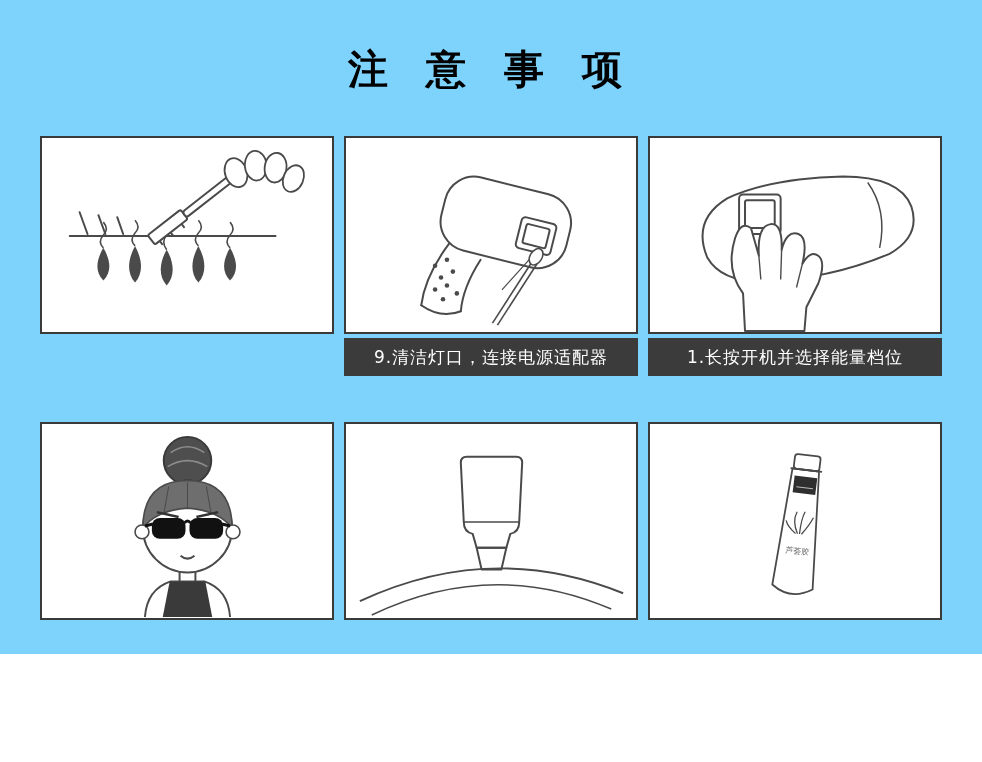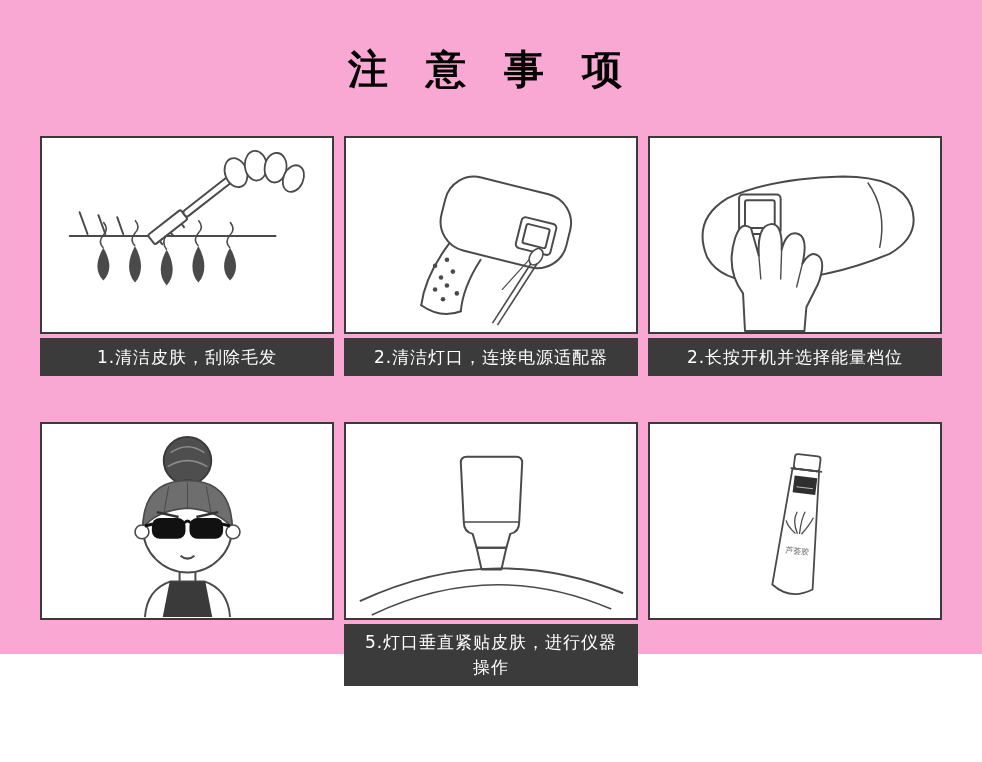--- a/index.html
+++ b/index.html
@@ -1,21 +1,21 @@
 <!DOCTYPE html>
 <html><head>
 <meta charset="utf-8">
 <style>
   * { margin:0; padding:0; box-sizing:border-box; }
   html,body { background:#ffffff; }
   body {
     width:982px; height:762px; overflow:hidden;
     font-family:"DejaVu Sans","Liberation Sans",sans-serif;
   }
-  .page { width:982px; height:654px; padding:46px 40px 0; background:#f9a8d4; }
+  .page { width:982px; height:654px; padding:46px 40px 0; background:#7dd3fc; }
   .title {
     text-align:center; font-size:40px; font-weight:700; color:#000;
     letter-spacing:12px; line-height:1.15; margin-bottom:44px; white-space:nowrap;
   }
   .grid {
     display:grid; grid-template-columns:repeat(3,1fr);
     column-gap:10px; row-gap:46px;
   }
   .panel { display:flex; flex-direction:column; }
   .illus {
@@ -69,21 +69,20 @@
             <rect x="148" y="84" width="58" height="7" rx="3"></rect>
           </g>
           <g stroke="#4a4a4a" stroke-width="1.8" fill="#ffffff">
             <ellipse cx="196" cy="34" rx="11" ry="15" transform="rotate(-20 196 34)"></ellipse>
             <ellipse cx="216" cy="27" rx="11" ry="15" transform="rotate(-6 216 27)"></ellipse>
             <ellipse cx="236" cy="29" rx="11" ry="15" transform="rotate(8 236 29)"></ellipse>
             <ellipse cx="254" cy="40" rx="10" ry="14" transform="rotate(24 254 40)"></ellipse>
           </g>
         </svg>
       </div>
-      <div class="caption">1.清洁皮肤，刮除毛发</div>
     </div>
 
     <div class="panel">
       <div class="illus">
         <svg viewBox="0 0 293 194">
           <g stroke="#4a4a4a" stroke-width="2" fill="none" stroke-linecap="round">
             <g transform="rotate(14 160 86)">
               <rect x="96" y="46" width="130" height="76" rx="30"></rect>
               <rect x="176" y="74" width="36" height="32" rx="4"></rect>
               <rect x="182" y="80" width="24" height="20" rx="2"></rect>
@@ -103,39 +102,39 @@
             <circle cx="112" cy="156" r="2.3"></circle>
               <circle cx="98" cy="162" r="2.3"></circle>
           </g>
           <g stroke="#4a4a4a" stroke-width="1.6" fill="#ffffff">
             <line x1="148" y1="186" x2="188" y2="124"></line>
             <line x1="153" y1="188" x2="193" y2="126"></line>
             <ellipse cx="192" cy="119" rx="6" ry="9" transform="rotate(32 192 119)"></ellipse>
           </g>
         </svg>
       </div>
-      <div class="caption">2.清洁灯口，连接电源适配器</div>
+      <div class="caption">9.清洁灯口，连接电源适配器</div>
     </div>
 
     <div class="panel">
       <div class="illus">
         <svg viewBox="0 0 293 194">
           <g stroke="#4a4a4a" stroke-width="2" fill="none">
             <path d="M58 120 Q42 82 78 60 Q120 40 195 38 Q252 38 264 68 Q274 98 242 116 Q180 142 112 144 Q72 144 58 120 Z"></path>
             <path d="M220 44 Q240 72 232 110" stroke-width="1.5"></path>
             <rect x="90" y="56" width="42" height="40" rx="4"></rect>
             <rect x="96" y="62" width="30" height="28" rx="2"></rect>
           </g>
           <g stroke="#4a4a4a" stroke-width="2" fill="#ffffff" stroke-linejoin="round">
             <path d="M96 194 L94 156 Q76 132 86 100 Q92 82 102 90 L110 118 Q108 88 122 86 Q134 85 133 112 Q138 92 150 96 Q160 100 154 126 Q162 112 170 118 Q178 124 170 146 L158 170 L156 194 Z"></path>
             <path d="M110 118 L112 142 M133 112 L132 142 M154 126 L148 150" stroke-width="1.4" fill="none"></path>
           </g>
         </svg>
       </div>
-      <div class="caption">2.长按开机并选择能量档位</div>
+      <div class="caption">1.长按开机并选择能量档位</div>
     </div>
 
     <div class="panel">
       <div class="illus">
         <svg viewBox="0 0 293 194">
           <g>
             <circle cx="147" cy="36" r="24" fill="#4e4e4e" stroke="#3a3a3a" stroke-width="2"></circle>
             <path d="M130 28 Q147 16 164 28 M127 42 Q147 30 167 42" stroke="#8d8d8d" stroke-width="1.5" fill="none"></path>
             <ellipse cx="147" cy="60" rx="11" ry="5" fill="#2e2e2e"></ellipse>
           </g>
@@ -164,21 +163,20 @@
         <svg viewBox="0 0 293 194">
           <g stroke="#4a4a4a" stroke-width="2" fill="none" stroke-linejoin="round">
             <path d="M116 38 Q116 32 122 32 L172 32 Q178 32 178 38 L175 98 Q175 108 166 110 L162 124 L132 124 L128 110 Q119 108 119 98 Z"></path>
             <line x1="119" y1="98" x2="175" y2="98" stroke-width="1.4"></line>
             <path d="M132 124 L162 124 L157 146 L137 146 Z"></path>
             <path d="M14 178 Q147 116 280 170"></path>
             <path d="M26 192 Q147 134 268 186" stroke-width="1.6"></path>
           </g>
         </svg>
       </div>
-      <div class="caption tall">5.灯口垂直紧贴皮肤，进行仪器操作</div>
     </div>
 
     <div class="panel">
       <div class="illus">
         <svg viewBox="0 0 293 194">
           <g transform="rotate(7 150 110)">
             <g stroke="#4a4a4a" stroke-width="1.8" fill="none">
               <rect x="137" y="30" width="26" height="15" rx="3"></rect>
               <path d="M134 45 L166 45"></path>
               <path d="M136 45 L163 45 L171 164 Q150 178 130 164 Z"></path>

